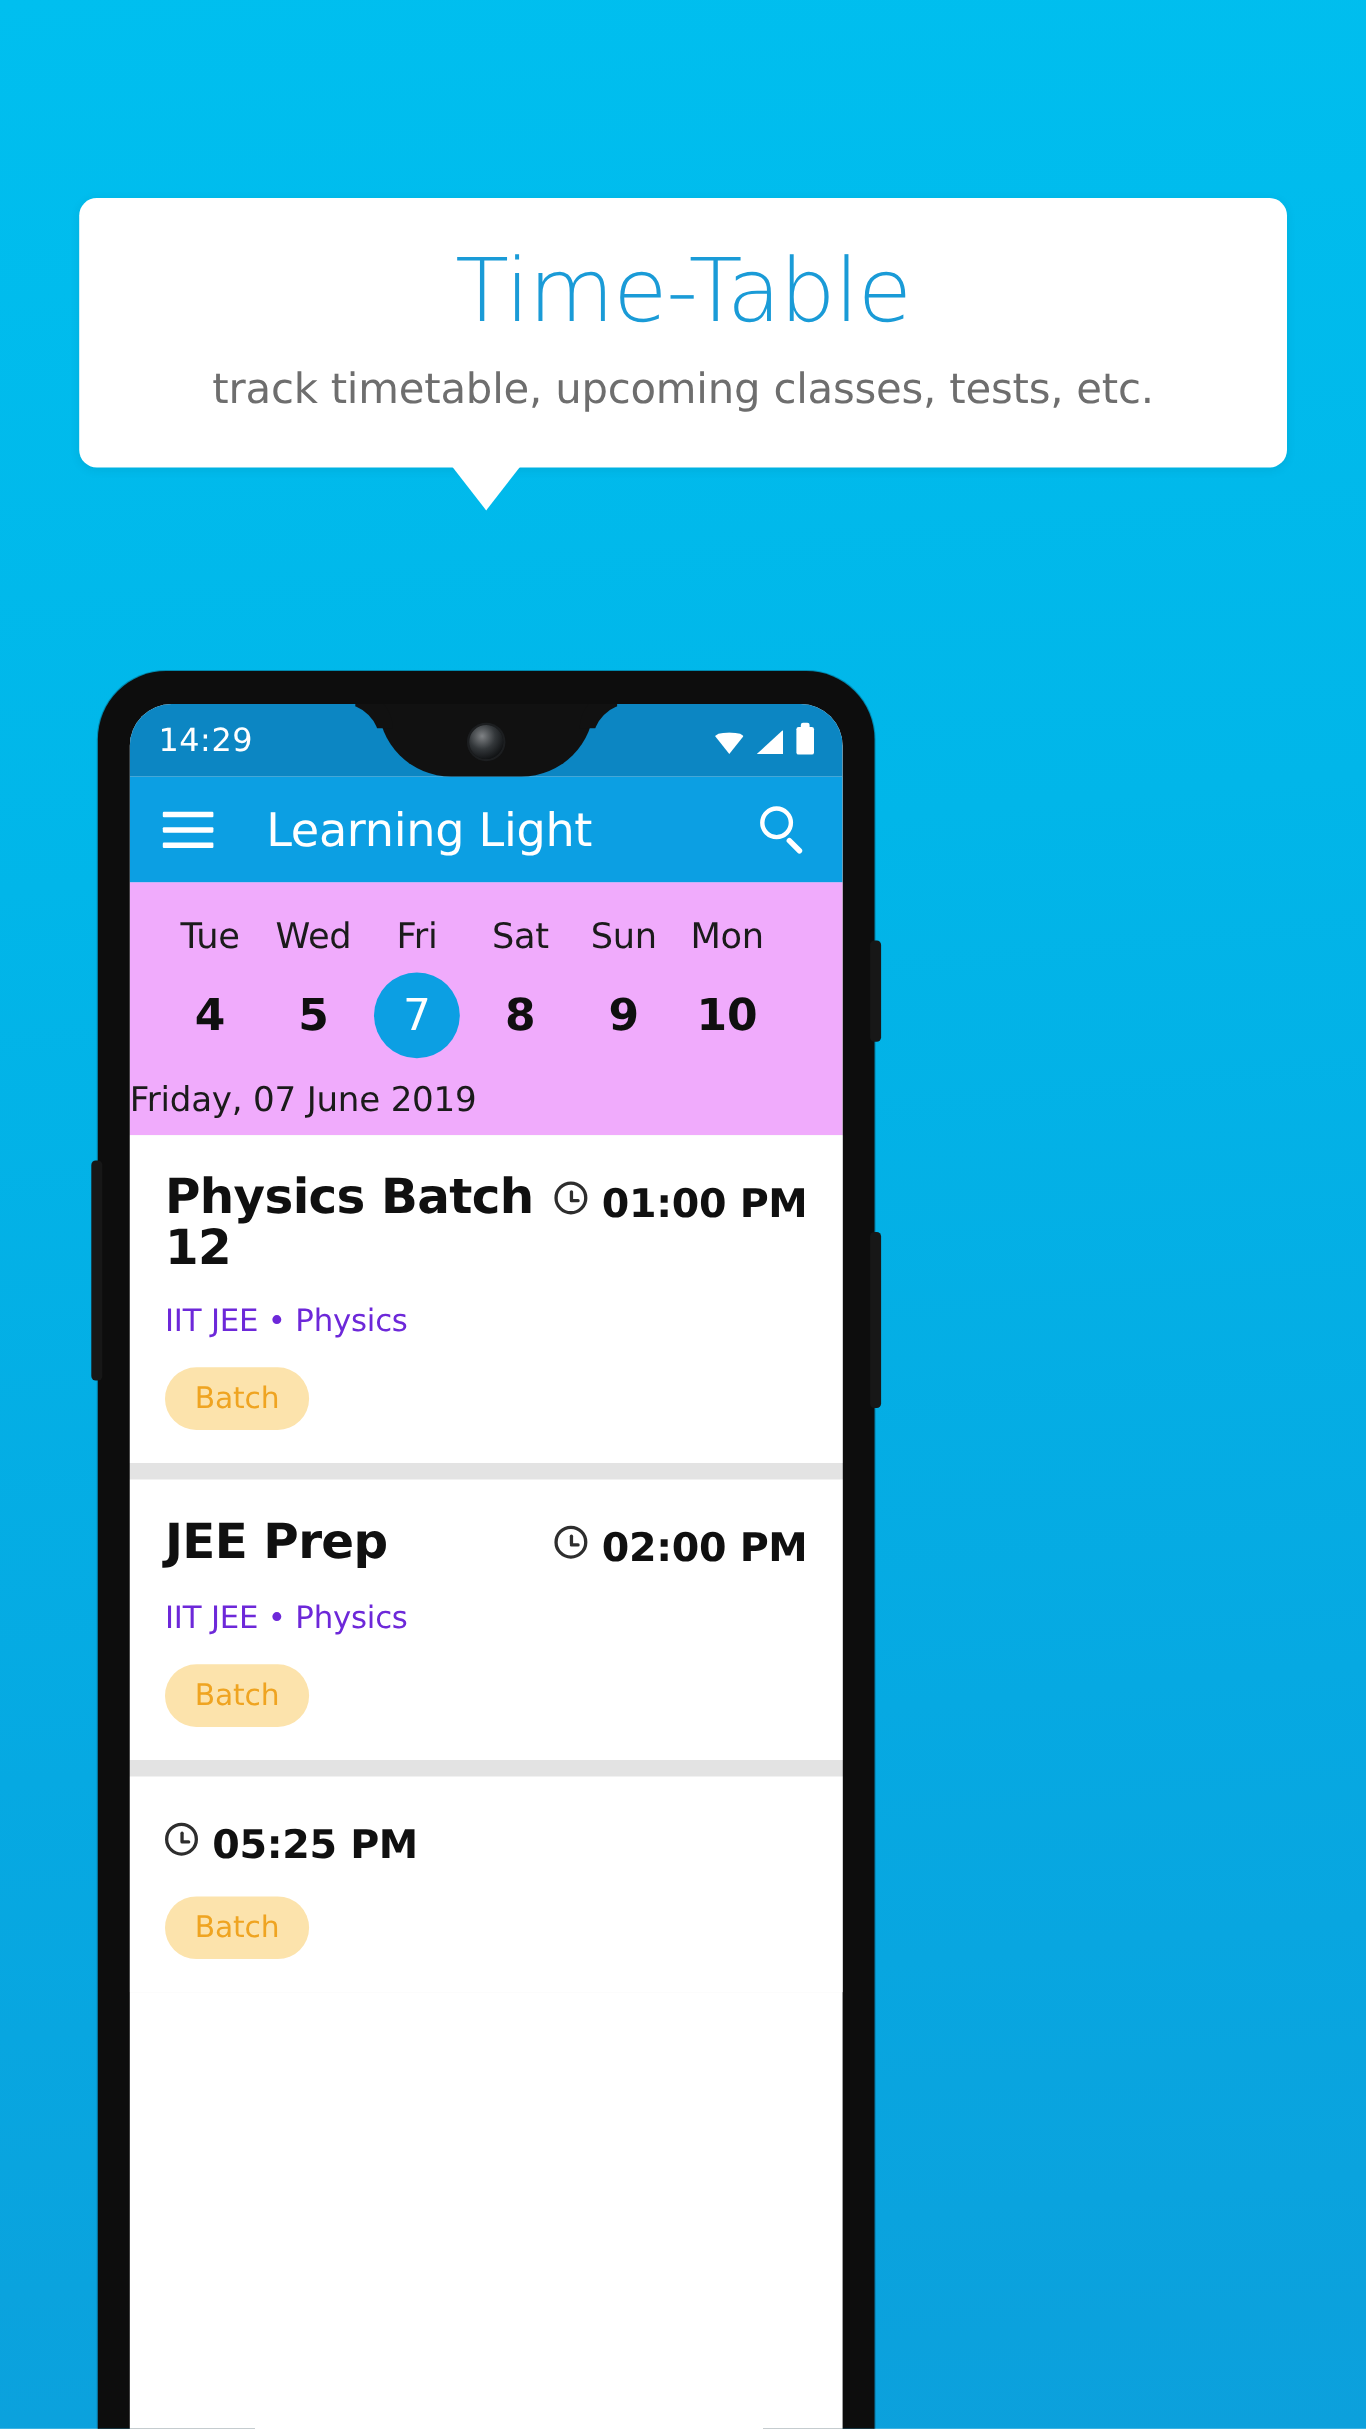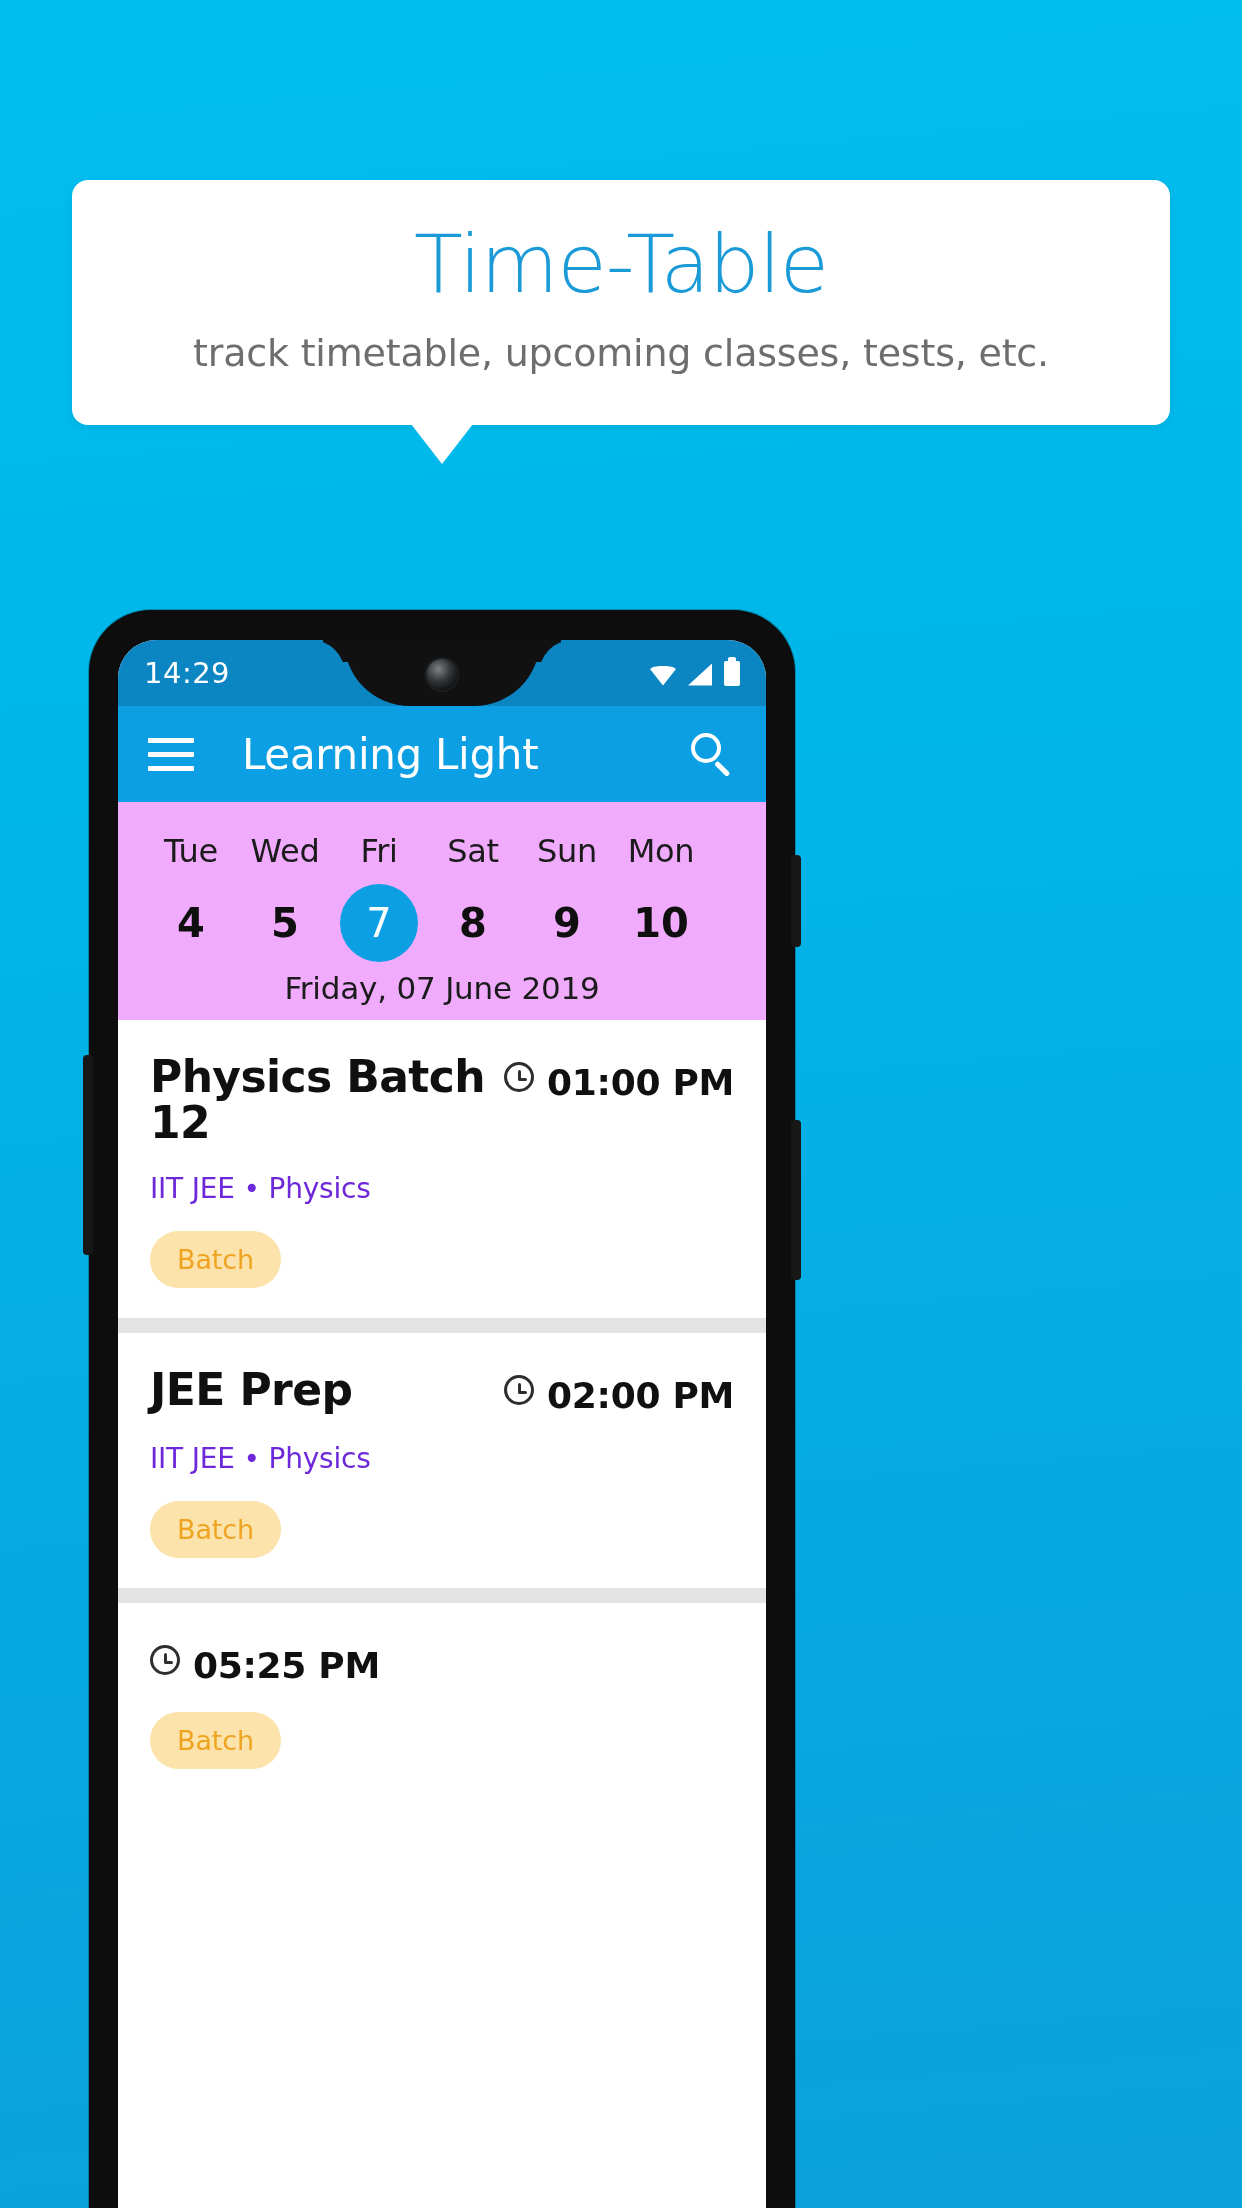--- a/index.html
+++ b/index.html
@@ -172,24 +172,23 @@
   .day-num{
     margin-top:14px;
     width:78px; height:78px;
     display:flex; align-items:center; justify-content:center;
     font-size:40px; font-weight:600; color:#0f0f0f;
     border-radius:50%;
   }
   .day-num.green{ background:#07C473; color:#ffffff; font-weight:500; }
   .day-num.blue { background:#0C9FE3; color:#ffffff; font-weight:500; }
   #datelabel{
-    text-align:center;
     font-size:31px;
     color:#1b1b1b;
-    margin-top:8px;
+    margin-top:20px;
     letter-spacing:-.2px;
   }
 
   
   #classlist{ background:#E3E3E3; }
   .class-card{
     background:#ffffff;
     padding:34px 32px 30px 32px;
     margin-bottom:15px;
     position:relative;

